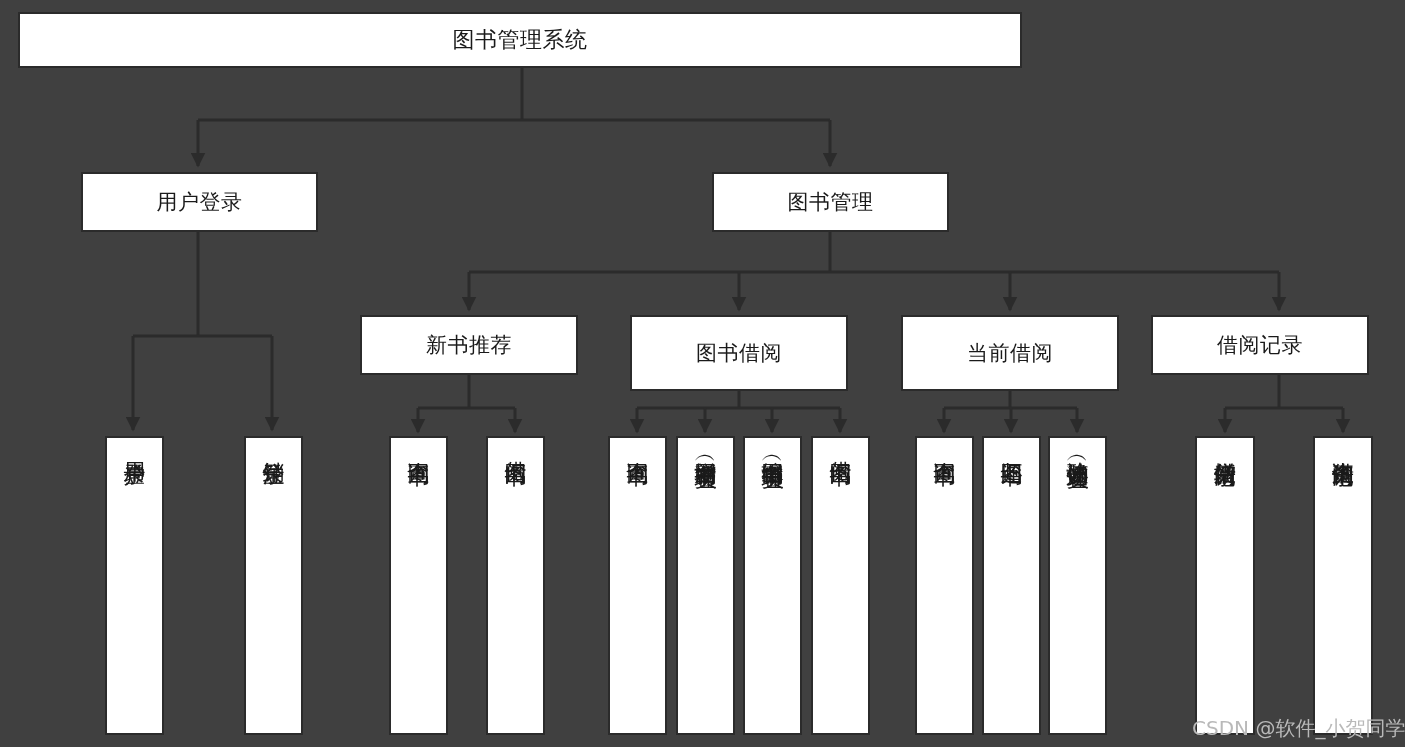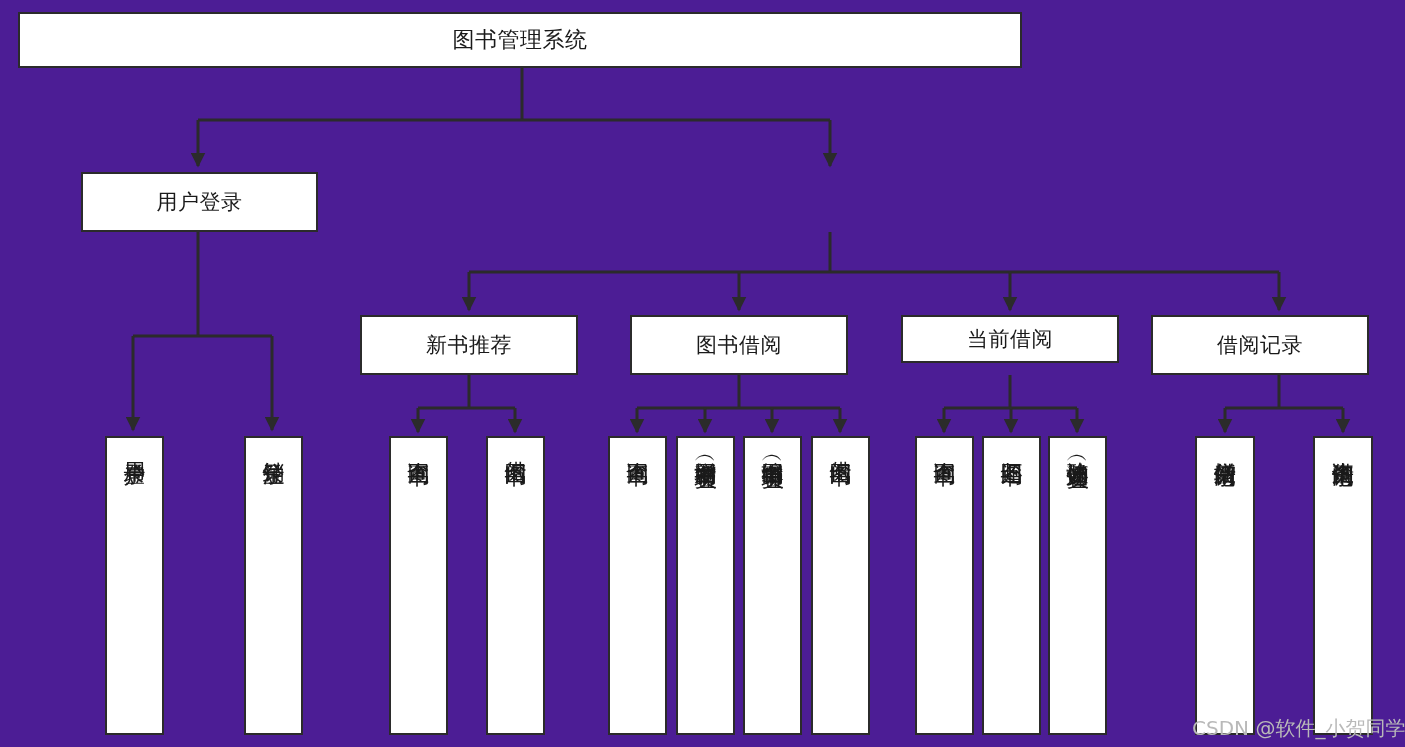--- a/index.html
+++ b/index.html
@@ -8,21 +8,21 @@
     padding: 0;
     background: #ffffff;
   }
   body {
     font-family: "DejaVu Sans", "Liberation Sans", sans-serif;
   }
   #canvas {
     position: relative;
     width: 1405px;
     height: 747px;
-    background: #4c1d95;
+    background: #404040;
     overflow: hidden;
   }
   svg.edges {
     position: absolute;
     left: 0;
     top: 0;
     width: 1405px;
     height: 747px;
     pointer-events: none;
   }
@@ -125,28 +125,31 @@
     </g>
   </svg>
 
   <div class="node horiz root" style="left:18px; top:12px; width:1004px; height:56px;">
     <span class="label">图书管理系统</span>
   </div>
 
   <div class="node horiz" style="left:81px; top:172px; width:237px; height:60px;">
     <span class="label">用户登录</span>
   </div>
+  <div class="node horiz" style="left:712px; top:172px; width:237px; height:60px;">
+    <span class="label">图书管理</span>
+  </div>
 
   <div class="node horiz" style="left:360px; top:315px; width:218px; height:60px;">
     <span class="label">新书推荐</span>
   </div>
-  <div class="node horiz" style="left:630px; top:315px; width:218px; height:60px;">
+  <div class="node horiz" style="left:630px; top:315px; width:218px; height:76px;">
     <span class="label">图书借阅</span>
   </div>
-  <div class="node horiz" style="left:901px; top:315px; width:218px; height:48px;">
+  <div class="node horiz" style="left:901px; top:315px; width:218px; height:76px;">
     <span class="label">当前借阅</span>
   </div>
   <div class="node horiz" style="left:1151px; top:315px; width:218px; height:60px;">
     <span class="label">借阅记录</span>
   </div>
 
   <div class="node vert" style="left:105px; top:436px; width:59px; height:299px;">
     <span class="label">用户登录</span>
   </div>
   <div class="node vert" style="left:244px; top:436px; width:59px; height:299px;">

